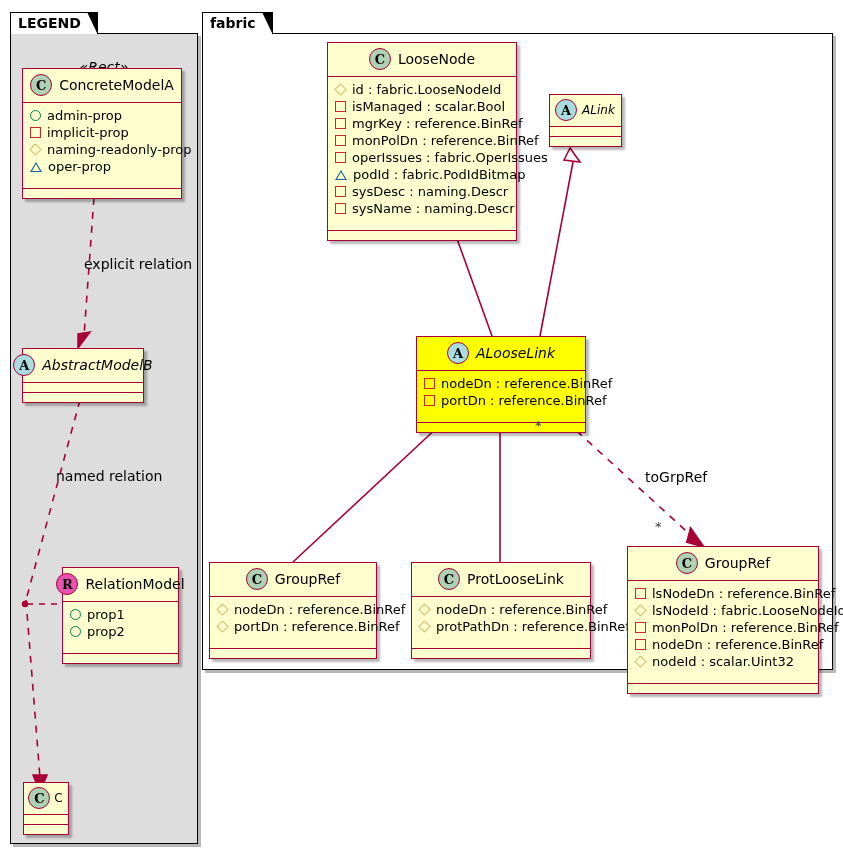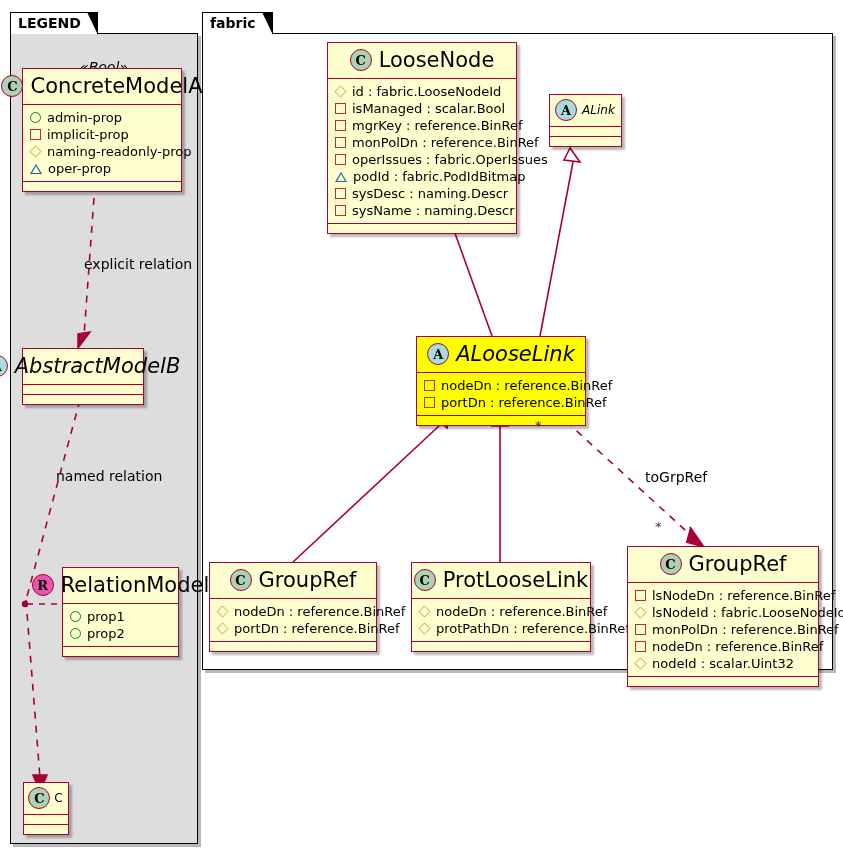--- a/index.html
+++ b/index.html
@@ -81,21 +81,21 @@
   .cls-head {
     display: flex;
     align-items: center;
     justify-content: center;
     gap: 7px;
     padding: 5px 10px 6px 10px;
     border-bottom: 1.5px solid #A80036;
     white-space: nowrap;
   }
   .cls-name {
-    font-size: 21px;
+    font-size: 14px;
     color: #000000;
   }
   .cls-name.abstract { font-style: italic; }
 
   
   .badge {
     width: 20px; height: 20px;
     border-radius: 50%;
     display: inline-flex;
     align-items: center;
@@ -104,21 +104,21 @@
     font-weight: bold;
     font-family: "DejaVu Serif", serif;
     flex: none;
     color: #000000;
   }
   .badge-C { background: #ADD1B2; border: 1.5px solid #A80036; }
   .badge-A { background: #A9DCDF; border: 1.5px solid #A80036; }
   .badge-R { background: #E954B0; border: 1.5px solid #A80036; }
 
   .cls-attrs {
-    padding: 4px 7px 4px 7px;
+    padding: 4px 7px 13px 7px;
     border-bottom: 1.5px solid #A80036;
   }
   .cls-attrs.empty { height: 9px; padding: 0; }
   .cls-ops {
     height: 9px;
   }
   .attr {
     display: flex;
     align-items: center;
     gap: 6px;
@@ -182,21 +182,21 @@
   }
 </style>
 </head>
 <body>
 
 <div id="canvas">
 
   <div class="package pkg-legend" style="left:10px; top:12px; width:188px; height:832px;">
     <div class="pkg-tab">LEGEND</div>
     <div class="pkg-body" style="top:21px; width:188px; height:811px;"></div>
-    <div class="stereotype" style="left:0px; top:47px; width:188px;">«Bool»</div>
+    <div class="stereotype" style="left:0px; top:47px; width:188px;">«Rect»</div>
   </div>
 
   <div class="package pkg-fabric" style="left:202px; top:12px; width:731px; height:658px;">
     <div class="pkg-tab">fabric</div>
     <div class="pkg-body" style="top:21px; width:631px; height:637px;"></div>
   </div>
 
   <svg class="edges" viewBox="0 0 843 850">
     <defs>
       <marker id="openArrow" markerWidth="12" markerHeight="12" refX="9" refY="5" orient="auto" markerUnits="userSpaceOnUse">

